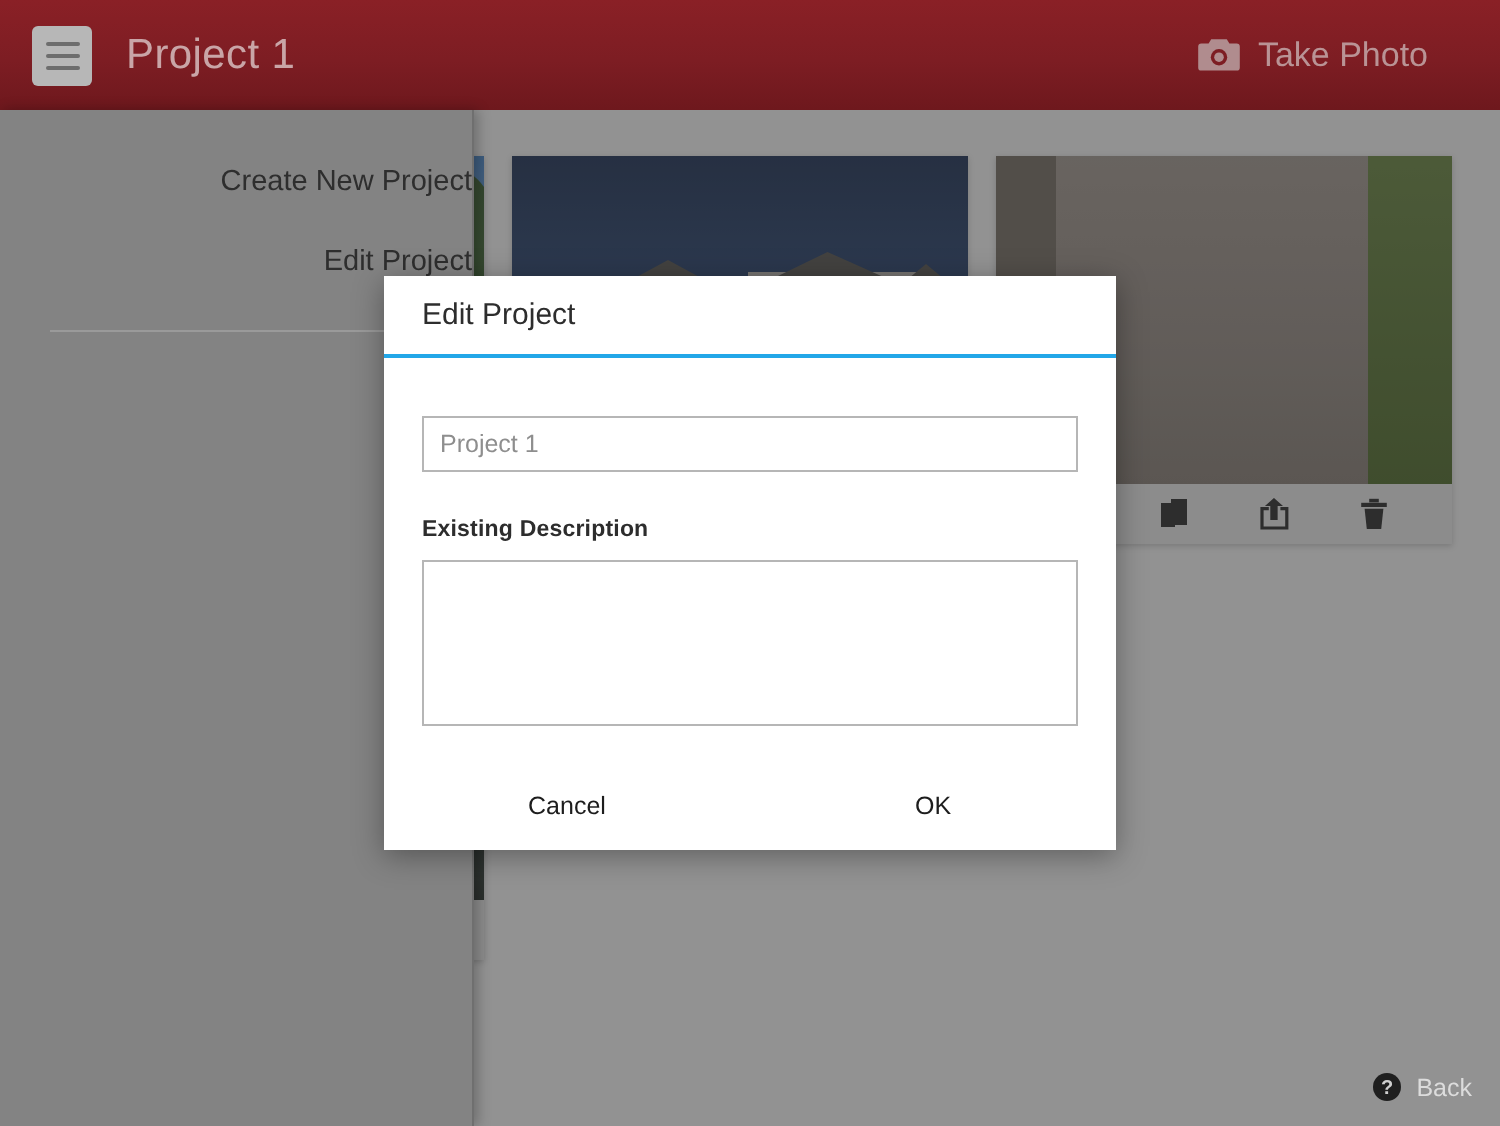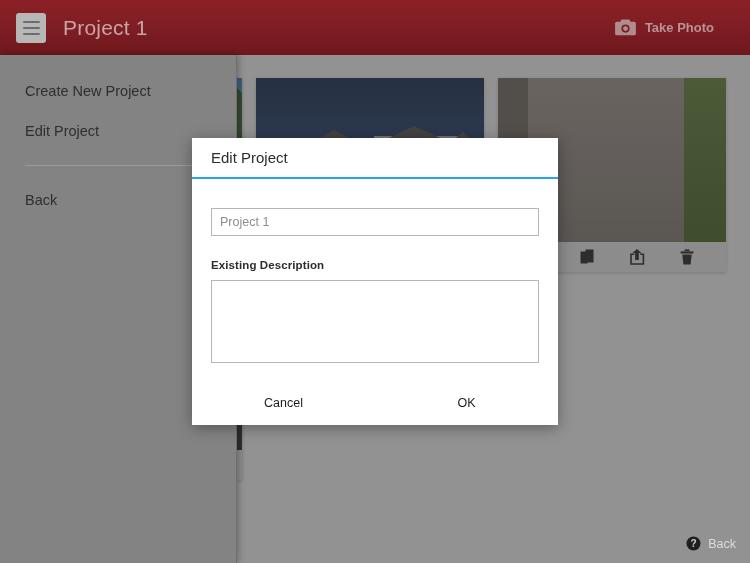--- a/index.html
+++ b/index.html
@@ -26,21 +26,21 @@
   .hamburger span { display: block; width: 17px; height: 2px; background: #6d6d6d; border-radius: 1px; }
   .app-title {
     margin-left: 17px; color: #c9a5a7; font-size: 21px; font-weight: 400;
     letter-spacing: .2px;
   }
   .header-actions { margin-left: auto; display: flex; align-items: center; }
   .hdr-btn {
     display: flex; align-items: center; gap: 9px;
     margin-right: 36px; cursor: pointer;
   }
-  .hdr-btn .lbl { color: #b99395; font-size: 13px; font-weight: bold; }
+  .hdr-btn .lbl { color: #b99395; font-size: 17px; }
   .hdr-ico { width: 21px; height: 18px; position: relative; display: block; }
   .hdr-ico svg { display: block; }
 
   
   .content {
     position: absolute; left: 0; top: 55px; width: 750px; height: 508px;
     background: #f0f0f0; z-index: 1;
   }
   .grid {
     position: absolute; left: 0; top: 0; width: 750px; height: 508px;
@@ -77,21 +77,21 @@
   }
   .drawer {
     position: absolute; left: 0; top: 55px; width: 237px; height: 508px;
     background: #838383; z-index: 7;
     border-right: 1px solid #6f6f6f;
     box-shadow: 2px 0 6px rgba(0,0,0,.25);
   }
   .menu { padding-top: 16px; }
   .menu-item {
     height: 40px; display: flex; align-items: center;
-    padding-left: 25px; color: #2e2e2e; font-size: 14.5px; cursor: pointer;
+    padding-left: 25px; color: #2e2e2e; font-size: 14.5px; cursor: pointer; justify-content: flex-end;
   }
   .menu-sep { height: 1px; background: #9a9a9a; margin: 14px 25px 14px 25px; }
 
   
   .dialog {
     position: absolute; left: 192px; top: 138px; width: 366px; height: 287px;
     background: #ffffff; z-index: 9;
     box-shadow: 0 3px 14px rgba(0,0,0,.35);
     display: flex; flex-direction: column;
   }

